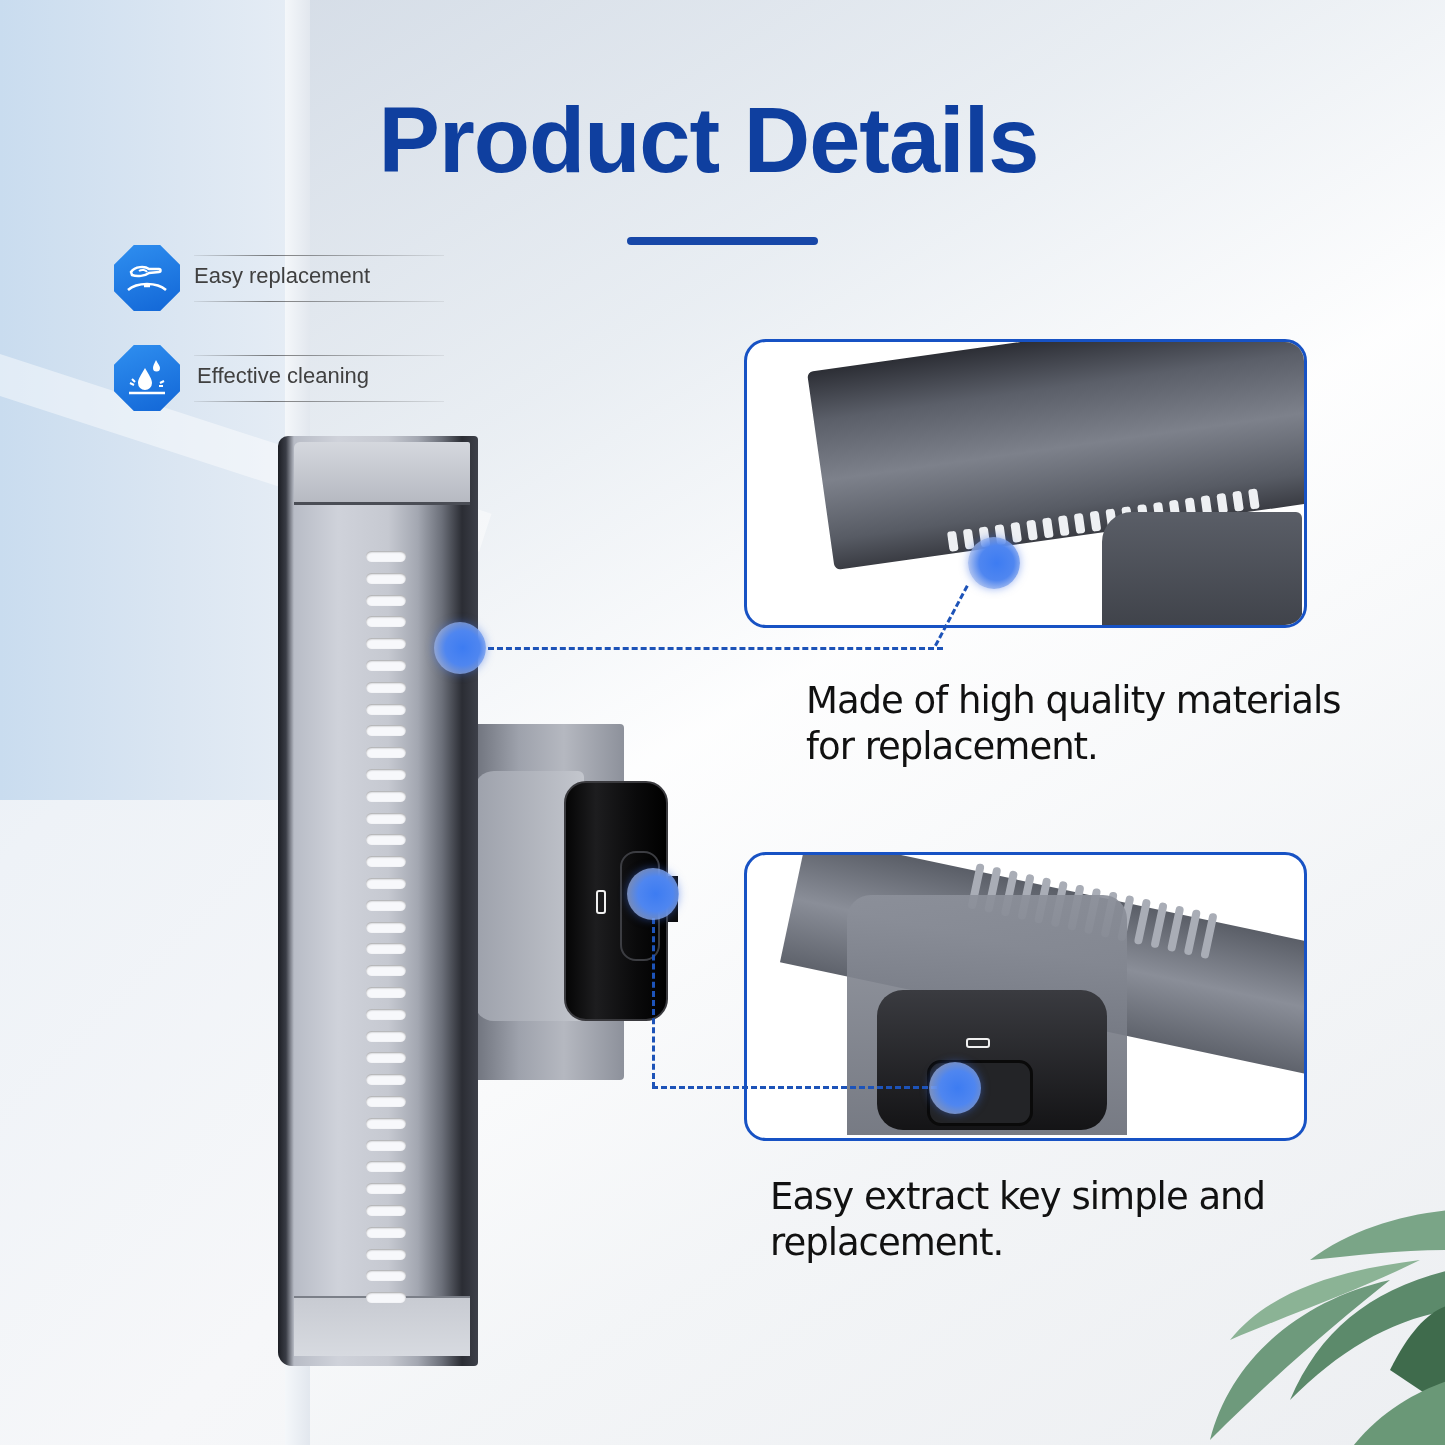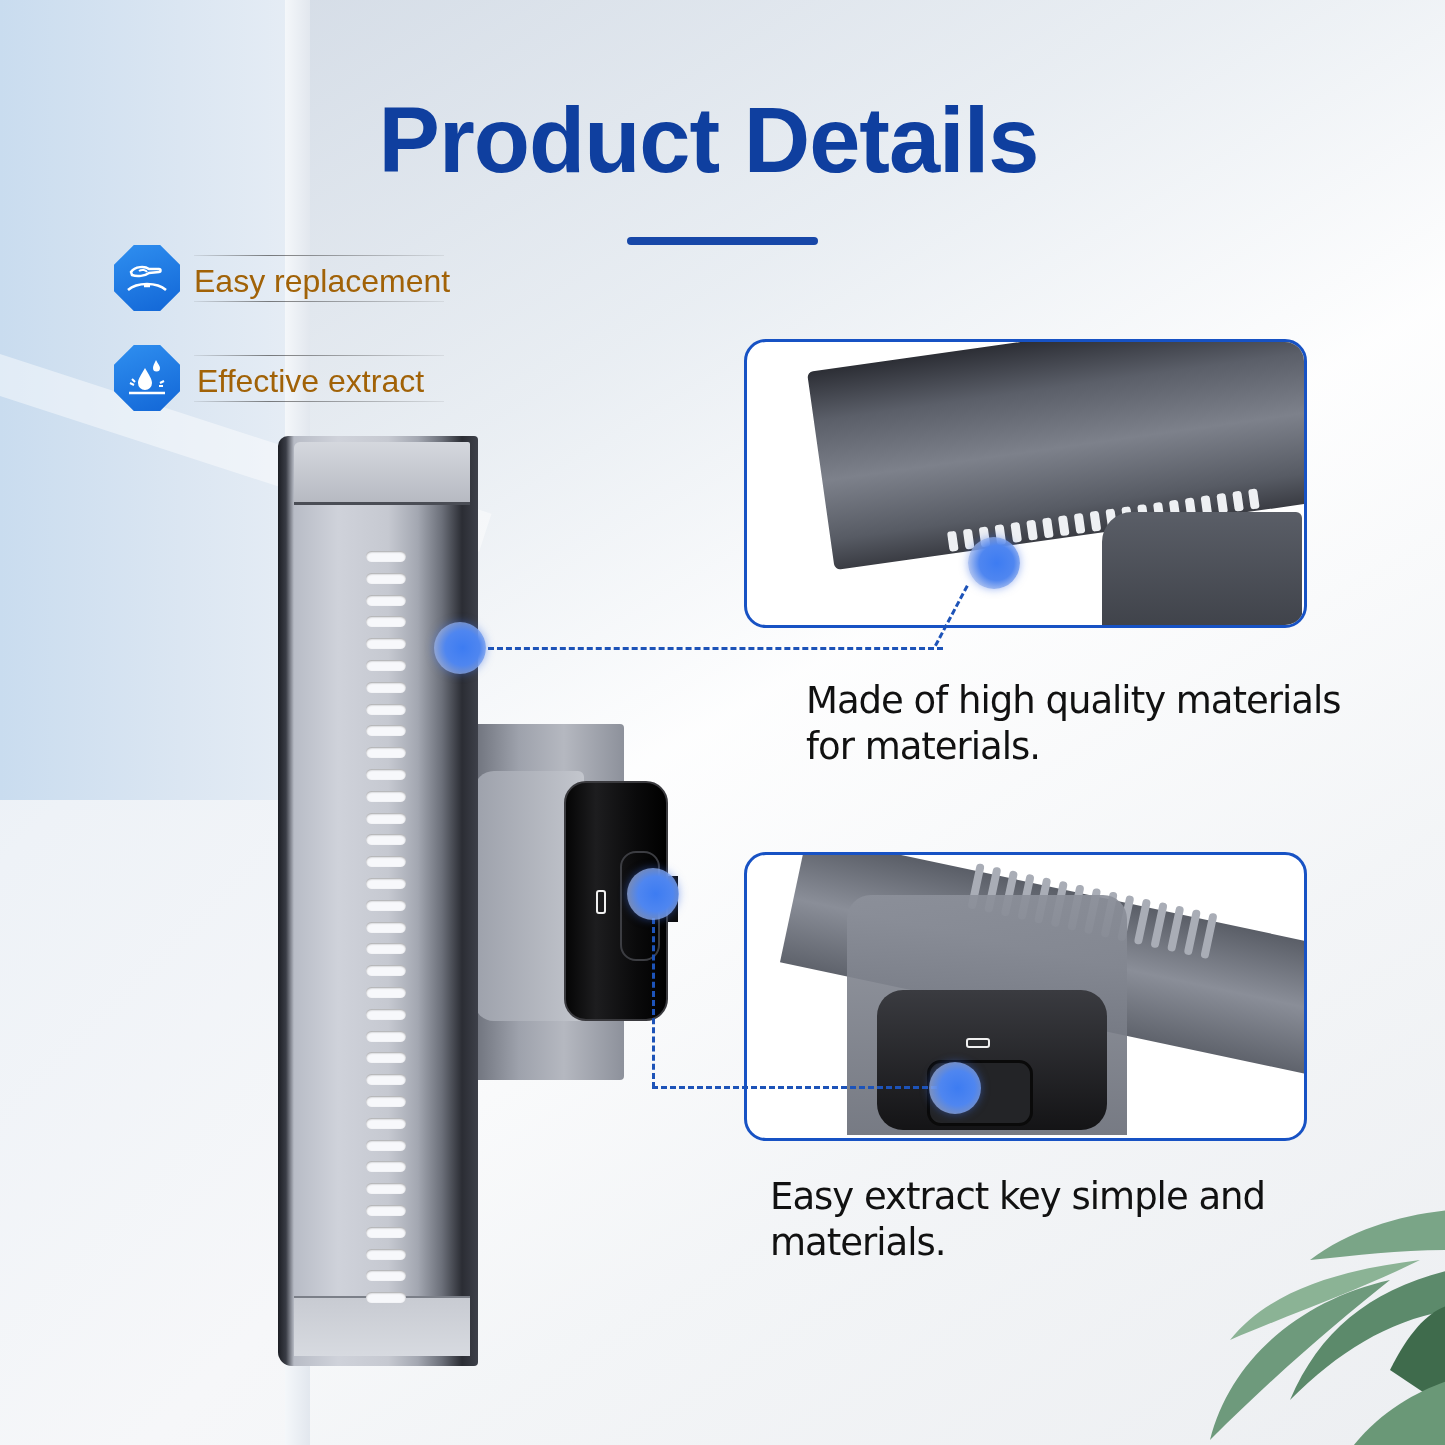--- a/index.html
+++ b/index.html
@@ -44,21 +44,21 @@
     clip-path: polygon(30% 0,70% 0,100% 30%,100% 70%,70% 100%,30% 100%,0 70%,0 30%);
   }
   .feature .badge svg { position:absolute; left:11px; top:11px; }
   .feature .line-top, .feature .line-bot {
     position:absolute; left:80px; width:250px; height:1px;
     background: linear-gradient(90deg, rgba(80,80,80,.1), rgba(60,60,60,.65) 30%, rgba(80,80,80,.1));
   }
   .feature .line-top { top:10px; }
   .feature .line-bot { top:56px; }
   .feature .label {
-    position:absolute; left:80px; top:18px; font-size:32px; color:#a16207;
+    position:absolute; left:80px; top:18px; font-size:22px; color:#404040;
     white-space:nowrap;
   }
 
   
   .product { position:absolute; left:278px; top:436px; width:400px; height:940px; }
   .bar {
     position:absolute; left:0; top:0; width:200px; height:930px;
     background: linear-gradient(90deg, #1c1e24 0%, #3a3d46 4%, #b8bcc6 8%, #cfd2da 30%, #c6c9d1 55%, #a3a7b1 70%, #6b6f79 82%, #2b2d34 92%, #3d4049 100%);
     border-radius: 10px 4px 4px 14px;
   }
@@ -192,21 +192,21 @@
 <div class="feature" style="top:345px;">
   <div class="badge">
     <svg width="44" height="44" viewBox="0 0 44 44">
       <path d="M20 12 C16 19, 13 23, 13 27 A7 7 0 0 0 27 27 C27 23, 24 19, 20 12 Z" fill="#fff"></path>
       <path d="M31 4 C29 8, 28 10, 28 12 A3.5 3.5 0 0 0 35 12 C35 10, 33 8, 31 4 Z" fill="#fff"></path>
       <path d="M5 27 L9 29 M7 23 L10 26 M35 27 L39 25 M34 30 L38 30" stroke="#fff" stroke-width="2"></path>
       <path d="M4 37 L40 37" stroke="#fff" stroke-width="2.5"></path>
     </svg>
   </div>
   <div class="line-top"></div>
-  <div class="label" style="left:83px;">Effective extract</div>
+  <div class="label" style="left:83px;">Effective cleaning</div>
   <div class="line-bot"></div>
 </div>
 
 <div class="product">
   <div class="neck"></div>
   <div class="neck-inner"></div>
   <div class="bar"></div>
   <div class="bar-top"></div>
   <div class="bar-bottom"></div>
   <div class="slots">
@@ -309,25 +309,25 @@
 <div class="dash-v" style="left:652px; top:918px; height:170px;"></div>
 <div class="dash-h" style="left:652px; top:1086px; width:285px;"></div>
 
 <div class="dot" style="left:434px; top:622px;"></div>
 <div class="dot" style="left:627px; top:868px;"></div>
 <div class="dot" style="left:968px; top:537px;"></div>
 <div class="dot" style="left:929px; top:1062px;"></div>
 
 <div class="desc desc-1">
   <div>Made of high quality materials</div>
-  <div>for materials.</div>
+  <div>for replacement.</div>
 </div>
 <div class="desc desc-2">
   <div>Easy extract key simple and</div>
-  <div>materials.</div>
+  <div>replacement.</div>
 </div>
 
 <div class="plant">
   <svg width="260" height="240" viewBox="0 0 260 240">
     <path d="M20 230 C40 150, 110 90, 200 70 C150 110, 90 160, 20 230 Z" fill="#6e9a7c"></path>
     <path d="M100 190 C130 120, 180 80, 260 60 L260 100 C200 110, 150 140, 100 190 Z" fill="#5c8a6b"></path>
     <path d="M40 130 C80 80, 150 60, 230 50 C170 80, 110 100, 40 130 Z" fill="#8bb395"></path>
     <path d="M120 50 C160 20, 210 5, 260 0 L260 40 C210 40, 170 45, 120 50 Z" fill="#7aa587"></path>
     <path d="M200 160 C220 120, 240 100, 260 95 L260 200 Z" fill="#3f6b4c"></path>
     <path d="M160 240 C190 200, 230 180, 260 170 L260 240 Z" fill="#6a9877"></path>

